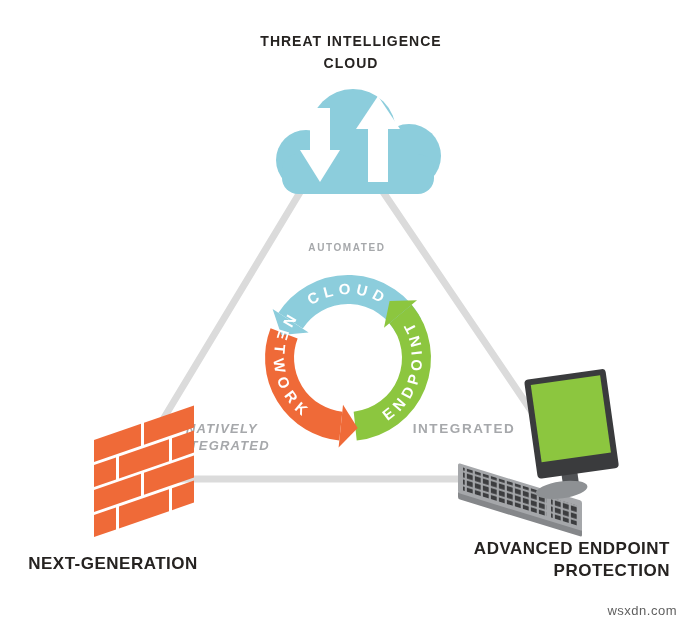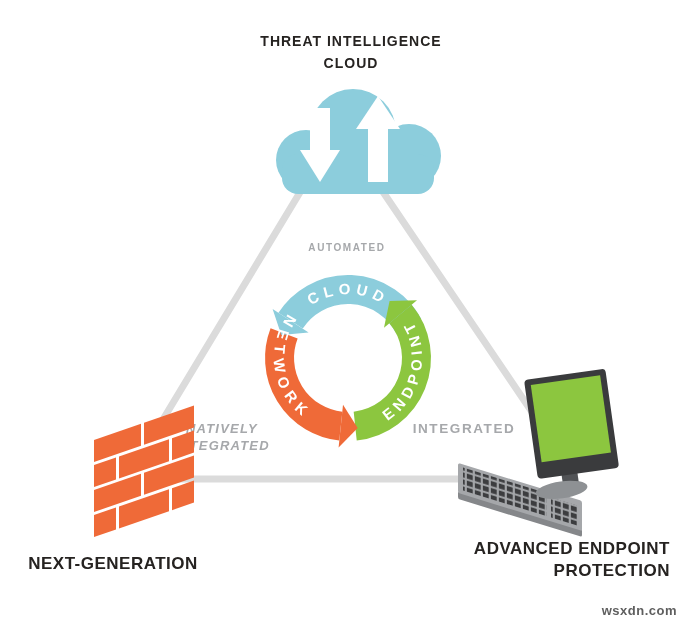--- a/index.html
+++ b/index.html
@@ -11,21 +11,21 @@
   .lbl{position:absolute;text-align:center;font-weight:bold;}
   .title{left:181px;top:30px;width:340px;font-size:14px;line-height:22px;
          color:var(--text_dark,#262321);letter-spacing:1px;}
   .edge{color:var(--label_gray,#A6A8AB);letter-spacing:1.6px;}
   .automated{left:247px;top:242px;width:200px;font-size:10px;}
   .natively{left:142px;top:421px;width:160px;font-size:13px;line-height:16.5px;letter-spacing:1.2px;font-style:italic;}
   .extensible{left:384px;top:421px;width:160px;font-size:13.5px;}
   .node-lbl{color:var(--text_dark,#262321);font-size:17px;line-height:22px;letter-spacing:0.5px;}
   .fw-lbl{left:0px;top:505px;width:226px;margin-top:48px;}
   .ep-lbl{left:440px;top:538px;width:230px;text-align:right;}
-  .watermark{position:absolute;right:3px;bottom:8px;font-size:13px;font-weight:bold;
+  .watermark{position:absolute;right:3px;bottom:8px;font-size:13px;font-weight:normal;
              color:var(--watermark_gray,#434343);opacity:.85;letter-spacing:0.5px;}
   .arc-text{font-weight:bold;fill:#ffffff;font-family:"Liberation Sans",sans-serif;}
 </style>
 </head>
 <body>
 
 <div class="stage">
 
   <svg style="left:0;top:0;" width="680" height="626" viewBox="0 0 680 626">
     <line x1="305" y1="184" x2="153" y2="436" stroke="var(--line_gray,#DBDBDB)" stroke-width="7" stroke-linecap="round"></line>

